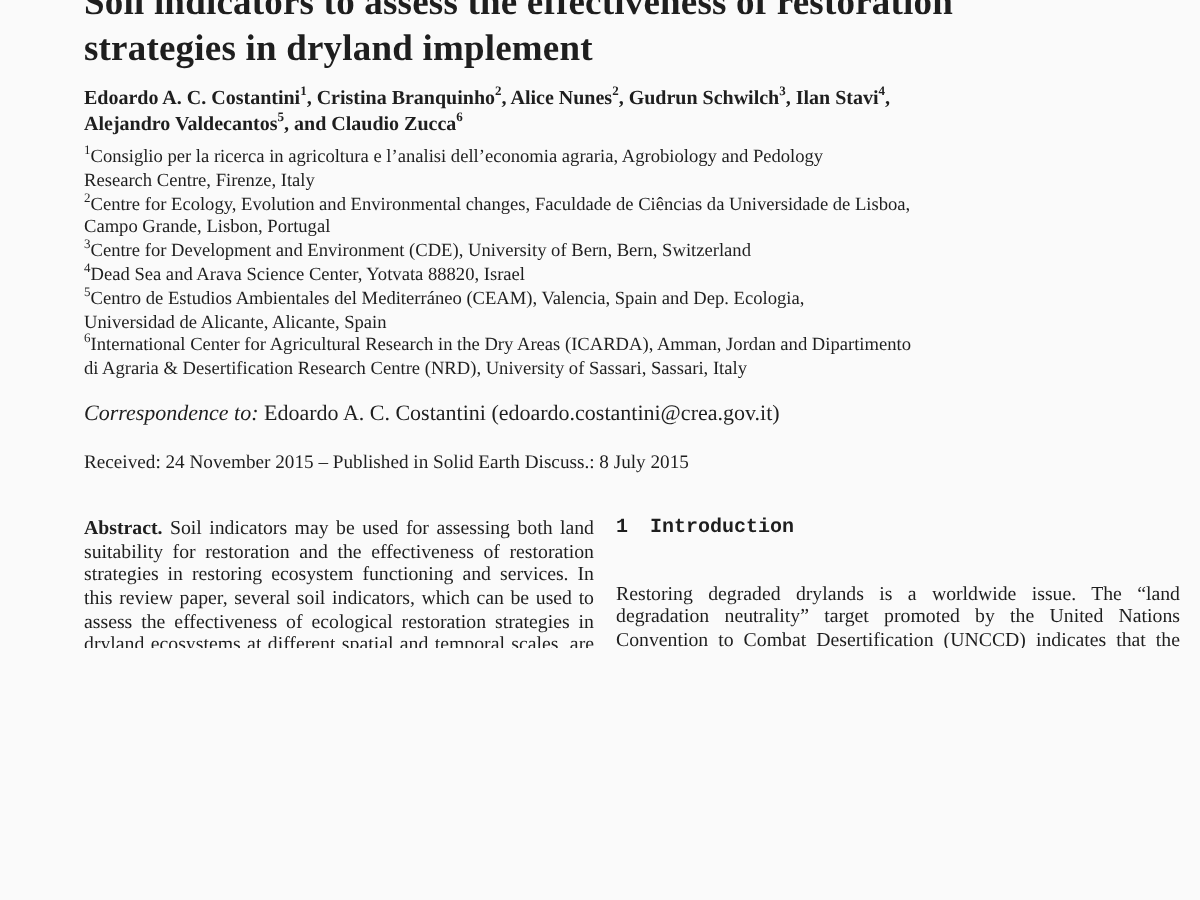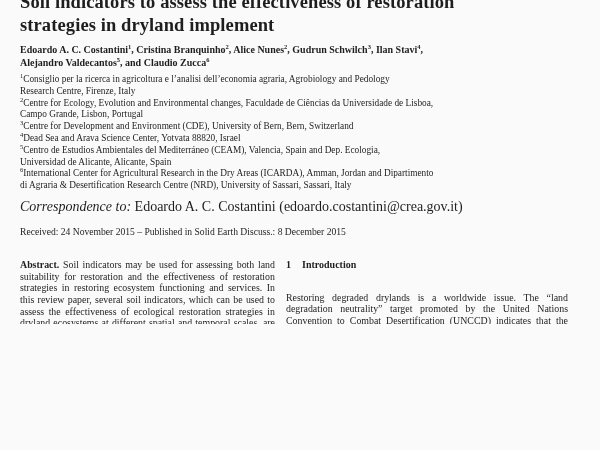--- a/index.html
+++ b/index.html
@@ -6,21 +6,21 @@
   html, body {
     width: 600px; height: 450px;
     background: #fafafa;
     overflow: hidden;
     font-family: "Liberation Serif", "DejaVu Serif", serif;
     color: #1e1e1e;
   }
   .page {
     position: relative;
     width: 600px; height: 324px;
-    padding-left: 20px;
+    padding-left: 42px;
     overflow: hidden;
   }
   
   .paper-title {
     margin-top: -9px;
     width: 520px;
     font-size: 18.5px;
     line-height: 22.5px;
     font-weight: bold;
     letter-spacing: 0.1px;
@@ -35,21 +35,21 @@
   .authors sup, .affiliations sup { font-size: 6.5px; line-height: 0; }
   .affiliations {
     margin-top: 5px;
     width: 525px;
     font-size: 9.3px;
     line-height: 11.8px;
   }
   .correspondence {
     margin-top: 9px;
     width: 525px;
-    font-size: 14px;
+    font-size: 11px;
     line-height: 12px;
   }
   .correspondence .ital { font-style: italic; }
   .dates {
     margin-top: 13px;
     width: 525px;
     font-size: 9.6px;
     line-height: 12px;
   }
   
@@ -60,20 +60,21 @@
   }
   .col { font-size: 9.9px; line-height: 11.7px; text-align: justify; }
   .col-left  { width: 255px; }
   .col-right { width: 282px; }
   .abstract-label { font-weight: bold; }
   .section-heading {
     font-size: 10px;
     font-weight: bold;
     margin-bottom: 21px;
     text-align: left;
+    font-family: Liberation Mono, monospace;
   }
   .section-heading .heading-label { margin-left: 11px; }
 </style>
 </head>
 <body>
 
 <div class="page">
 
   <h1 class="paper-title">
     <span>Soil indicators to assess the effectiveness of restoration</span><br>
@@ -89,21 +90,21 @@
     <div><sup>4</sup>Dead Sea and Arava Science Center, Yotvata 88820, Israel</div>
     <div><sup>5</sup>Centro de Estudios Ambientales del Mediterráneo (CEAM), Valencia, Spain and Dep. Ecologia,<br>Universidad de Alicante, Alicante, Spain</div>
     <div><sup>6</sup>International Center for Agricultural Research in the Dry Areas (ICARDA), Amman, Jordan and Dipartimento<br>di Agraria &amp; Desertification Research Centre (NRD), University of Sassari, Sassari, Italy</div>
   </div>
 
   <p class="correspondence">
     <span class="ital">Correspondence to:</span><span> Edoardo A. C. Costantini (edoardo.costantini@crea.gov.it)</span>
   </p>
 
   <p class="dates">
-    <span>Received: 24 November 2015 – Published in Solid Earth Discuss.: 8 December 2015</span><br>
+    <span>Received: 24 November 2015 – Published in Solid Earth Discuss.: 8 July 2015</span><br>
   </p>
 
   <div class="columns">
     <section class="col col-left">
       <p><span class="abstract-label">Abstract.</span><span> Soil indicators may be used for assessing both land suitability for restoration and the effectiveness of restoration strategies in restoring ecosystem functioning and services. In this review paper, several soil indicators, which can be used to assess the effectiveness of ecological restoration strategies in dryland ecosystems at different spatial and temporal scales, are discussed. The selected indicators represent the different viewpoints of pedology, ecology, hydrology, and land management. Two overall outcomes stem from the review. (i) The success of restoration projects relies on a proper understanding of their ecology, namely the relationships between soil, plants, hydrology, climate, and land management at different scales, which are particularly complex due to the heterogeneous pattern of ecosystems functioning in drylands. (ii) The selection of the most suitable soil indicators follows</span></p>
     </section>
 
     <section class="col col-right">
       <h2 class="section-heading">
         <span>1</span><span class="heading-label">Introduction</span>

